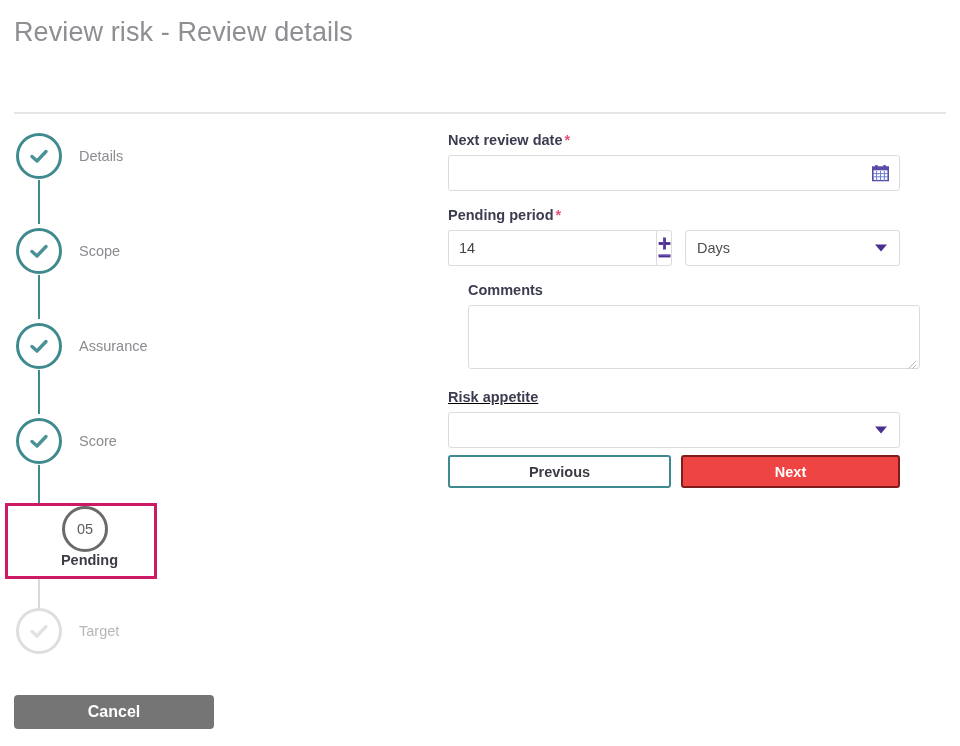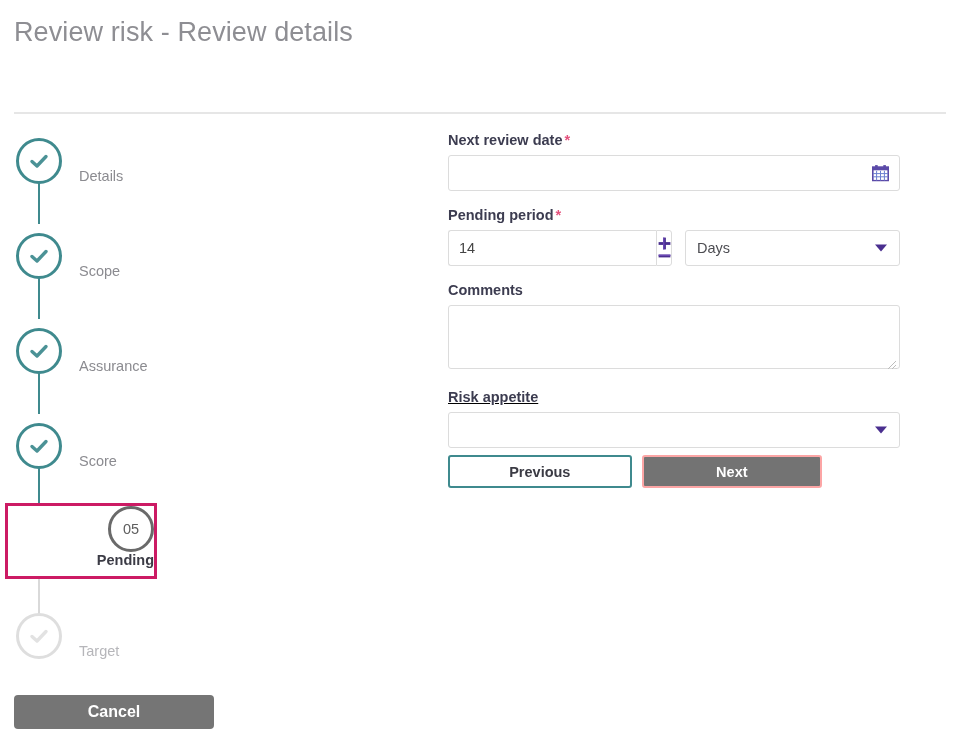--- a/index.html
+++ b/index.html
@@ -48,21 +48,21 @@
     top: 128px;
     width: 420px;
     height: 540px;
   }
   .step {
     position: absolute;
     left: 0;
     width: 300px;
     height: 56px;
     display: flex;
-    align-items: flex-end;
+    align-items: center;
   }
   .step-marker {
     position: relative;
     width: 46px;
     height: 46px;
     margin-left: 16px;
     border-radius: 50%;
     border: 3px solid #3f8a8e;
     background: #ffffff;
     display: flex;
@@ -312,41 +312,41 @@
     width: 0;
     height: 0;
     border-left: 6px solid transparent;
     border-right: 6px solid transparent;
     border-top: 7px solid #4a2f8f;
   }
 
   
   .nav-row {
     display: flex;
-    width: 374px;
+    width: 452px;
     margin-top: 7px;
   }
   .btn-prev {
     width: 223px;
     height: 33px;
     background: #ffffff;
     border: 2px solid #3f8a8e;
     border-radius: 3px;
     color: #3b3b44;
     font-size: 14.5px;
     font-weight: bold;
     cursor: pointer;
     font-family: "Liberation Sans", sans-serif;
   }
   .btn-next {
     width: 219px;
     height: 33px;
     margin-left: 10px;
-    background: #737373;
-    border: 2px solid #fca5a5;
+    background: #ef4444;
+    border: 2px solid #7f1d1d;
     border-radius: 3px;
     color: #ffffff;
     font-size: 14.5px;
     font-weight: bold;
     cursor: pointer;
     font-family: "Liberation Sans", sans-serif;
   }
 </style>
 </head>
 <body>
@@ -468,21 +468,21 @@
             </span>
           </div>
         </div>
         <div class="unit-select">
           <span class="sel-value">Days</span>
           <span class="caret"></span>
         </div>
       </div>
     </div>
 
-    <div class="field" style="margin-top:16px;">
+    <div class="field" style="margin-top:16px;margin-left:20px;">
       <label class="field-label">
         <span>Comments</span>
       </label>
       <div class="textarea-box">
         <textarea placeholder="" style=""></textarea>
         <span class="resize-grip">
           <svg width="10" height="10" viewBox="0 0 10 10">
             <g stroke="#bdbdbd" stroke-width="1">
               <line x1="9" y1="1" x2="1" y2="9"></line>
               <line x1="9" y1="5" x2="5" y2="9"></line>

